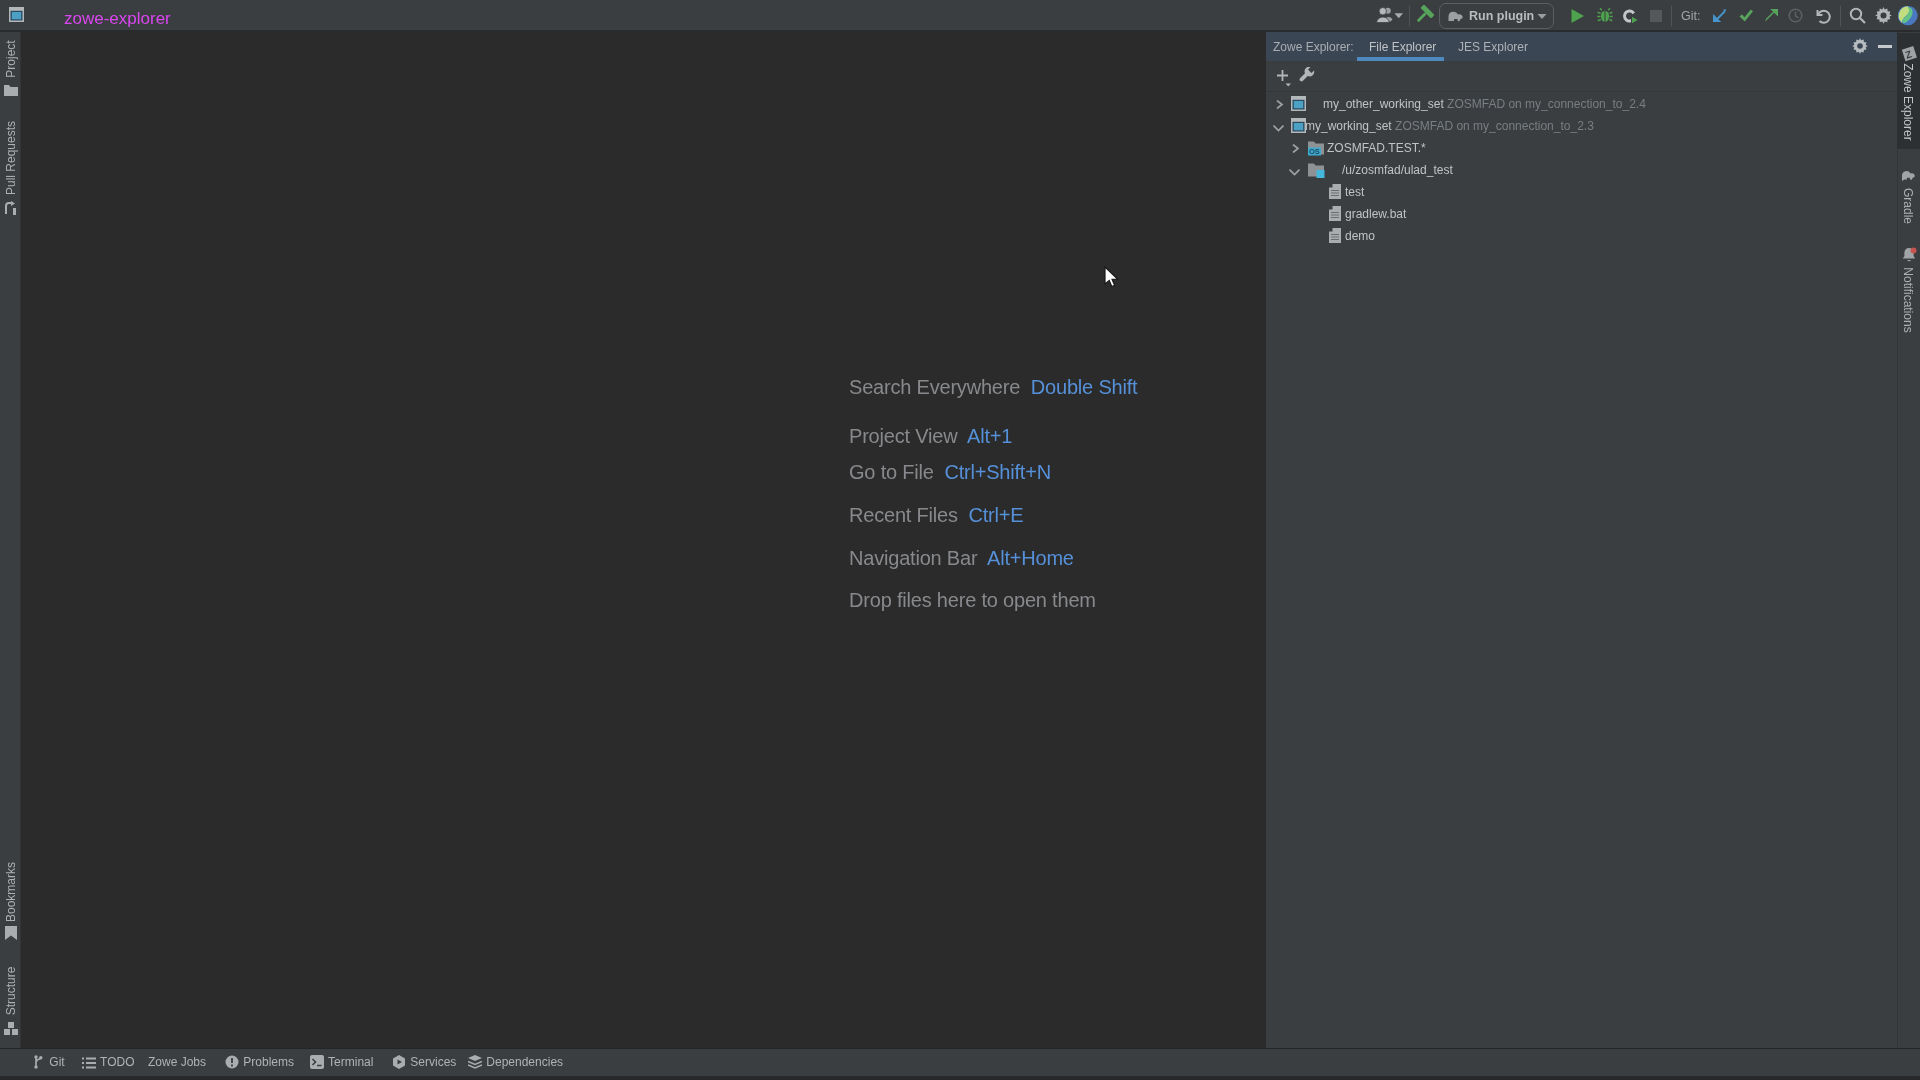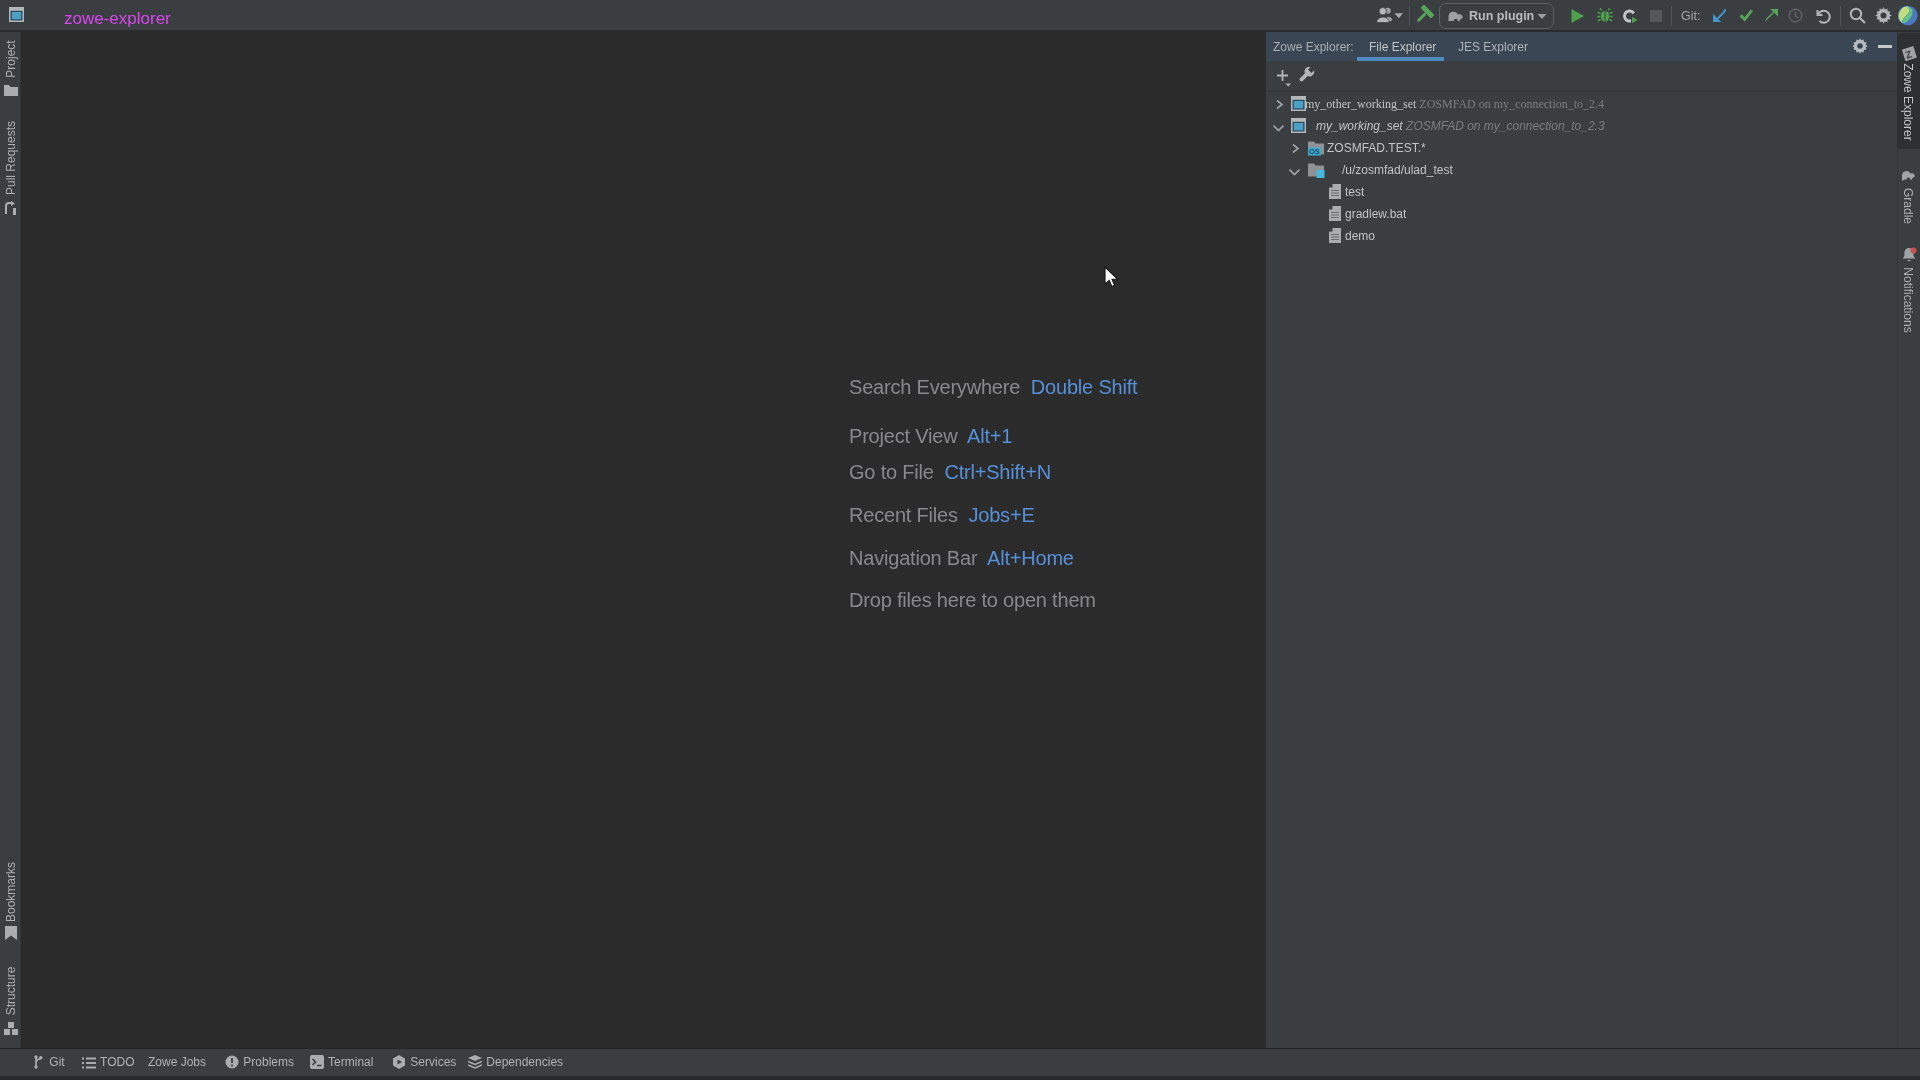--- a/index.html
+++ b/index.html
@@ -169,21 +169,21 @@
   <svg class="abs" style="left:4px;top:1022px" width="14" height="13">
     <rect x="0" y="7" width="6" height="6" fill="#a9adb0"></rect>
     <rect x="8" y="7" width="6" height="6" fill="#a9adb0"></rect>
     <rect x="4" y="0" width="6" height="6" fill="#a9adb0"></rect>
   </svg>
 
   <div id="editor" class="abs"></div>
   <div class="sc-line" style="top:376px;">Search Everywhere&nbsp; <b>Double Shift</b></div>
   <div class="sc-line" style="top:419px;margin-top:6px;">Project View&nbsp; <b>Alt+1</b></div>
   <div class="sc-line" style="top:461px;">Go to File&nbsp; <b>Ctrl+Shift+N</b></div>
-  <div class="sc-line" style="top:504px;">Recent Files&nbsp; <b>Jobs+E</b></div>
+  <div class="sc-line" style="top:504px;">Recent Files&nbsp; <b>Ctrl+E</b></div>
   <div class="sc-line" style="top:547px;">Navigation Bar&nbsp; <b>Alt+Home</b></div>
   <div class="sc-line" style="top:589px;">Drop files here to open them</div>
 
   <svg class="abs" style="left:1103px;top:266px" width="20" height="24">
     <path d="M2 1 L2 18 L6.2 14.4 L8.8 20.5 L11.6 19.3 L9 13.3 L14.5 13 Z" fill="#ffffff" stroke="#1a1a1a" stroke-width="1.2"></path>
   </svg>
 
   <div id="toolwin" class="abs">
     <div id="tw-header"></div>
     <div id="tw-underline"></div>
@@ -205,33 +205,33 @@
 
       <div class="trow" style="left:0;top:0px;">
         <svg class="abs" style="left:9px;top:7px" width="9" height="9">
             <path d="M2 0.5 L7 4.5 L2 8.5" fill="none" stroke="#9da1a4" stroke-width="1.7"></path>
           </svg>
         <svg class="abs" style="left:25px;top:3px" width="15" height="15">
           <rect x="0" y="0" width="15" height="15" fill="#b2b7ba"></rect>
           <rect x="1.5" y="3.8" width="12" height="9.7" fill="#2a4a60"></rect>
           <rect x="2.8" y="5" width="9.4" height="7.3" fill="#4ba0c4"></rect>
         </svg>
-        <span style="position:absolute;left:39px;font-family:Liberation Serif, serif;">my_other_working_set <span class="dim">ZOSMFAD on my_connection_to_2.4</span></span>
+        <span style="position:absolute;left:57px;">my_other_working_set <span class="dim">ZOSMFAD on my_connection_to_2.4</span></span>
       </div>
 
       <div class="trow" style="left:0;top:22px;">
         <svg class="abs" style="left:7px;top:9px" width="11" height="8">
             <path d="M0.5 1.5 L5.5 6.5 L10.5 1.5" fill="none" stroke="#9da1a4" stroke-width="1.7"></path>
           </svg>
         <svg class="abs" style="left:25px;top:3px" width="15" height="15">
           <rect x="0" y="0" width="15" height="15" fill="#b2b7ba"></rect>
           <rect x="1.5" y="3.8" width="12" height="9.7" fill="#2a4a60"></rect>
           <rect x="2.8" y="5" width="9.4" height="7.3" fill="#4ba0c4"></rect>
         </svg>
-        <span style="position:absolute;left:50px;font-style:italic;">my_working_set <span class="dim">ZOSMFAD on my_connection_to_2.3</span></span>
+        <span style="position:absolute;left:39px;">my_working_set <span class="dim">ZOSMFAD on my_connection_to_2.3</span></span>
       </div>
 
       <div class="trow" style="left:0;top:44px;">
         <svg class="abs" style="left:25px;top:7px" width="9" height="9">
             <path d="M2 0.5 L7 4.5 L2 8.5" fill="none" stroke="#9da1a4" stroke-width="1.7"></path>
           </svg>
         <svg class="abs" style="left:42px;top:2px" width="17" height="17">
           <path d="M0 2.5 h6 l1.5 2 H16 v11 H0 z" fill="#8e9295"></path>
           <rect x="0" y="8.5" width="13" height="8" fill="#3fa9cf"></rect>
           <text x="1" y="15" font-size="7.5" font-family="Liberation Sans" font-weight="bold" fill="#1c4a5e">OS</text>

